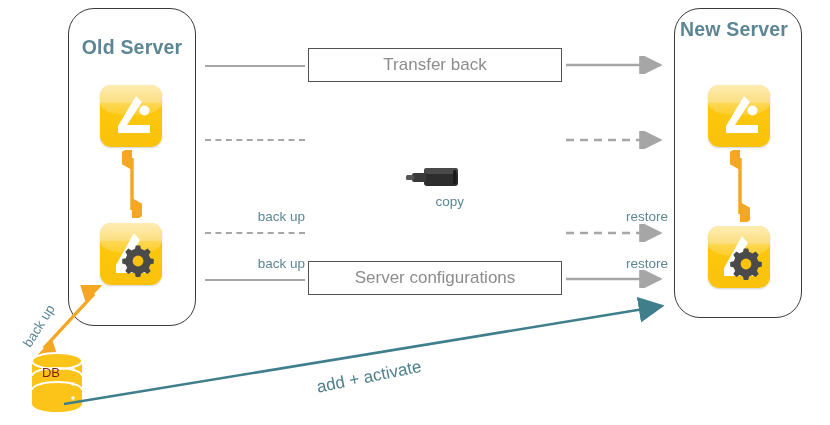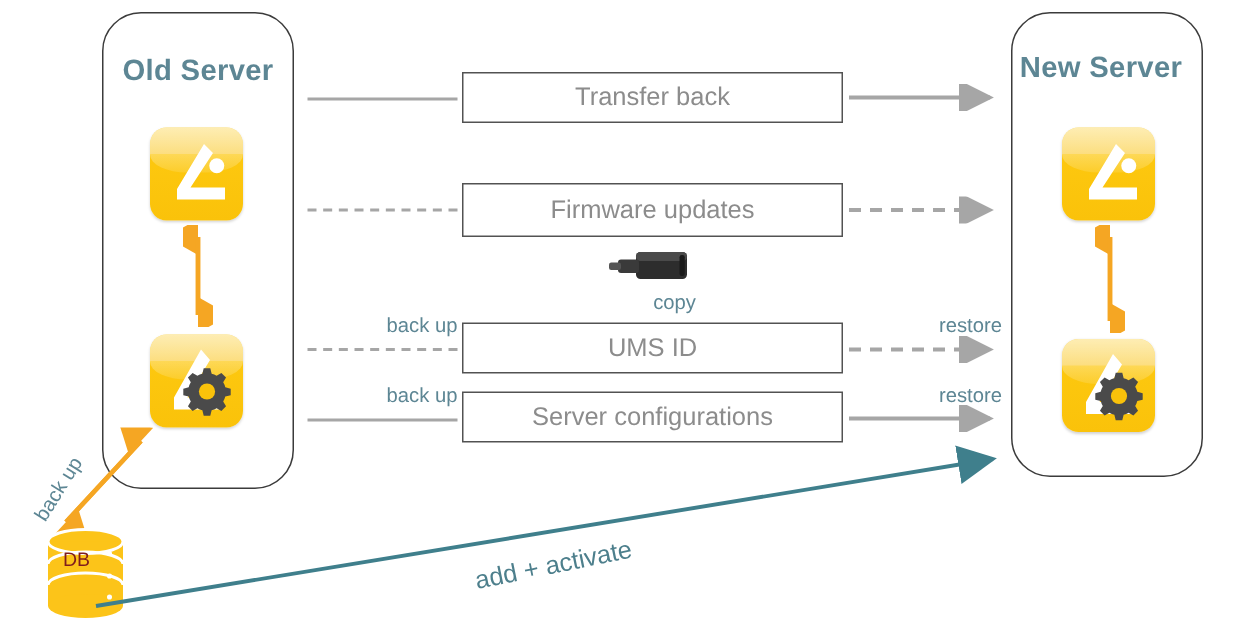--- a/index.html
+++ b/index.html
@@ -157,21 +157,21 @@
       <path d="M34 10 L16 42 L16 50 L46 50 L46 42 L25 42 L40 17 Z" fill="#ffffff"></path>
       <g transform="translate(38,38)">
         <circle r="15" fill="#ffffff" opacity="0.0"></circle>
         <path d="M-2.2,-15.5 h4.4 l0.9,3.6 a12,12 0 0 1 3.3,1.4 l3.2,-1.9 l3.1,3.1 l-1.9,3.2 a12,12 0 0 1 1.4,3.3 l3.6,0.9 v4.4 l-3.6,0.9 a12,12 0 0 1 -1.4,3.3 l1.9,3.2 l-3.1,3.1 l-3.2,-1.9 a12,12 0 0 1 -3.3,1.4 l-0.9,3.6 h-4.4 l-0.9,-3.6 a12,12 0 0 1 -3.3,-1.4 l-3.2,1.9 l-3.1,-3.1 l1.9,-3.2 a12,12 0 0 1 -1.4,-3.3 l-3.6,-0.9 v-4.4 l3.6,-0.9 a12,12 0 0 1 1.4,-3.3 l-1.9,-3.2 l3.1,-3.1 l3.2,1.9 a12,12 0 0 1 3.3,-1.4 Z" fill="#4a4a4a"></path>
         <circle r="5.4" fill="#fac20a"></circle>
       </g>
     </svg>
   </div>
 
   <div class="server-box abs" style="left:674px; top:8px; width:128px; height:310px;"></div>
-  <div class="server-title" style="left:674px; top:34px; width:120px;">New Server</div>
+  <div class="server-title" style="left:674px; top:18px; width:120px;">New Server</div>
 
   <div class="app-icon" style="left:708px; top:85px;">
     <div class="gloss"></div>
     <svg width="62" height="62" viewBox="0 0 62 62">
       <path d="M36 11 L18 41 L18 48 L50 48 L50 40 L27 40 L42 17 Z" fill="#ffffff"></path>
       <circle cx="44.5" cy="25.5" r="5" fill="#ffffff"></circle>
     </svg>
   </div>
 
   <svg class="abs" style="left:730px; top:150px;" width="20" height="72">
@@ -203,42 +203,40 @@
   <svg class="abs" style="left:566px; top:56px;" width="106" height="18">
     <defs>
       <marker id="gArr1" markerWidth="9" markerHeight="9" refX="8" refY="4.5" orient="auto">
         <path d="M0,0 L9,4.5 L0,9 Z" fill="#a6a6a6"></path>
       </marker>
     </defs>
     <line x1="0" y1="9" x2="94" y2="9" stroke="#a6a6a6" stroke-width="2.6" marker-end="url(#gArr1)"></line>
   </svg>
 
   <div class="conn-dashed" style="left:205px; top:139px; width:100px;"></div>
-  <div class="flow-box" style="left:308px; top:122px; width:254px; height:36px;">Firmware updates</div>
   <svg class="abs" style="left:566px; top:131px;" width="106" height="18">
     <defs>
       <marker id="gArr2" markerWidth="9" markerHeight="9" refX="8" refY="4.5" orient="auto">
         <path d="M0,0 L9,4.5 L0,9 Z" fill="#a6a6a6"></path>
       </marker>
     </defs>
     <line x1="0" y1="9" x2="94" y2="9" stroke="#a6a6a6" stroke-width="2.6" stroke-dasharray="8 6" marker-end="url(#gArr2)"></line>
   </svg>
 
   <svg class="usb" style="left:404px; top:163px;" width="60" height="34">
     <rect x="20" y="5" width="34" height="18" rx="3" fill="#2d2d2d"></rect>
     <rect x="20" y="5" width="34" height="6" rx="3" fill="#4a4a4a"></rect>
     <rect x="8" y="10" width="14" height="9" rx="2" fill="#3a3a3a"></rect>
     <rect x="2" y="12" width="8" height="5" rx="1.5" fill="#555555"></rect>
     <rect x="49" y="7" width="3.5" height="14" rx="1.5" fill="#1a1a1a"></rect>
   </svg>
   <div class="caption" style="left:404px; top:194px; width:60px;">copy</div>
 
   <div class="caption" style="left:205px; top:209px; width:100px;">back up</div>
   <div class="conn-dashed" style="left:205px; top:232px; width:100px;"></div>
-  <div class="flow-box" style="left:308px; top:215px; width:254px; height:34px;">UMS ID</div>
   <div class="caption" style="left:568px; top:209px; width:100px;">restore</div>
   <svg class="abs" style="left:566px; top:224px;" width="106" height="18">
     <defs>
       <marker id="gArr3" markerWidth="9" markerHeight="9" refX="8" refY="4.5" orient="auto">
         <path d="M0,0 L9,4.5 L0,9 Z" fill="#a6a6a6"></path>
       </marker>
     </defs>
     <line x1="0" y1="9" x2="94" y2="9" stroke="#a6a6a6" stroke-width="2.6" stroke-dasharray="8 6" marker-end="url(#gArr3)"></line>
   </svg>
 

